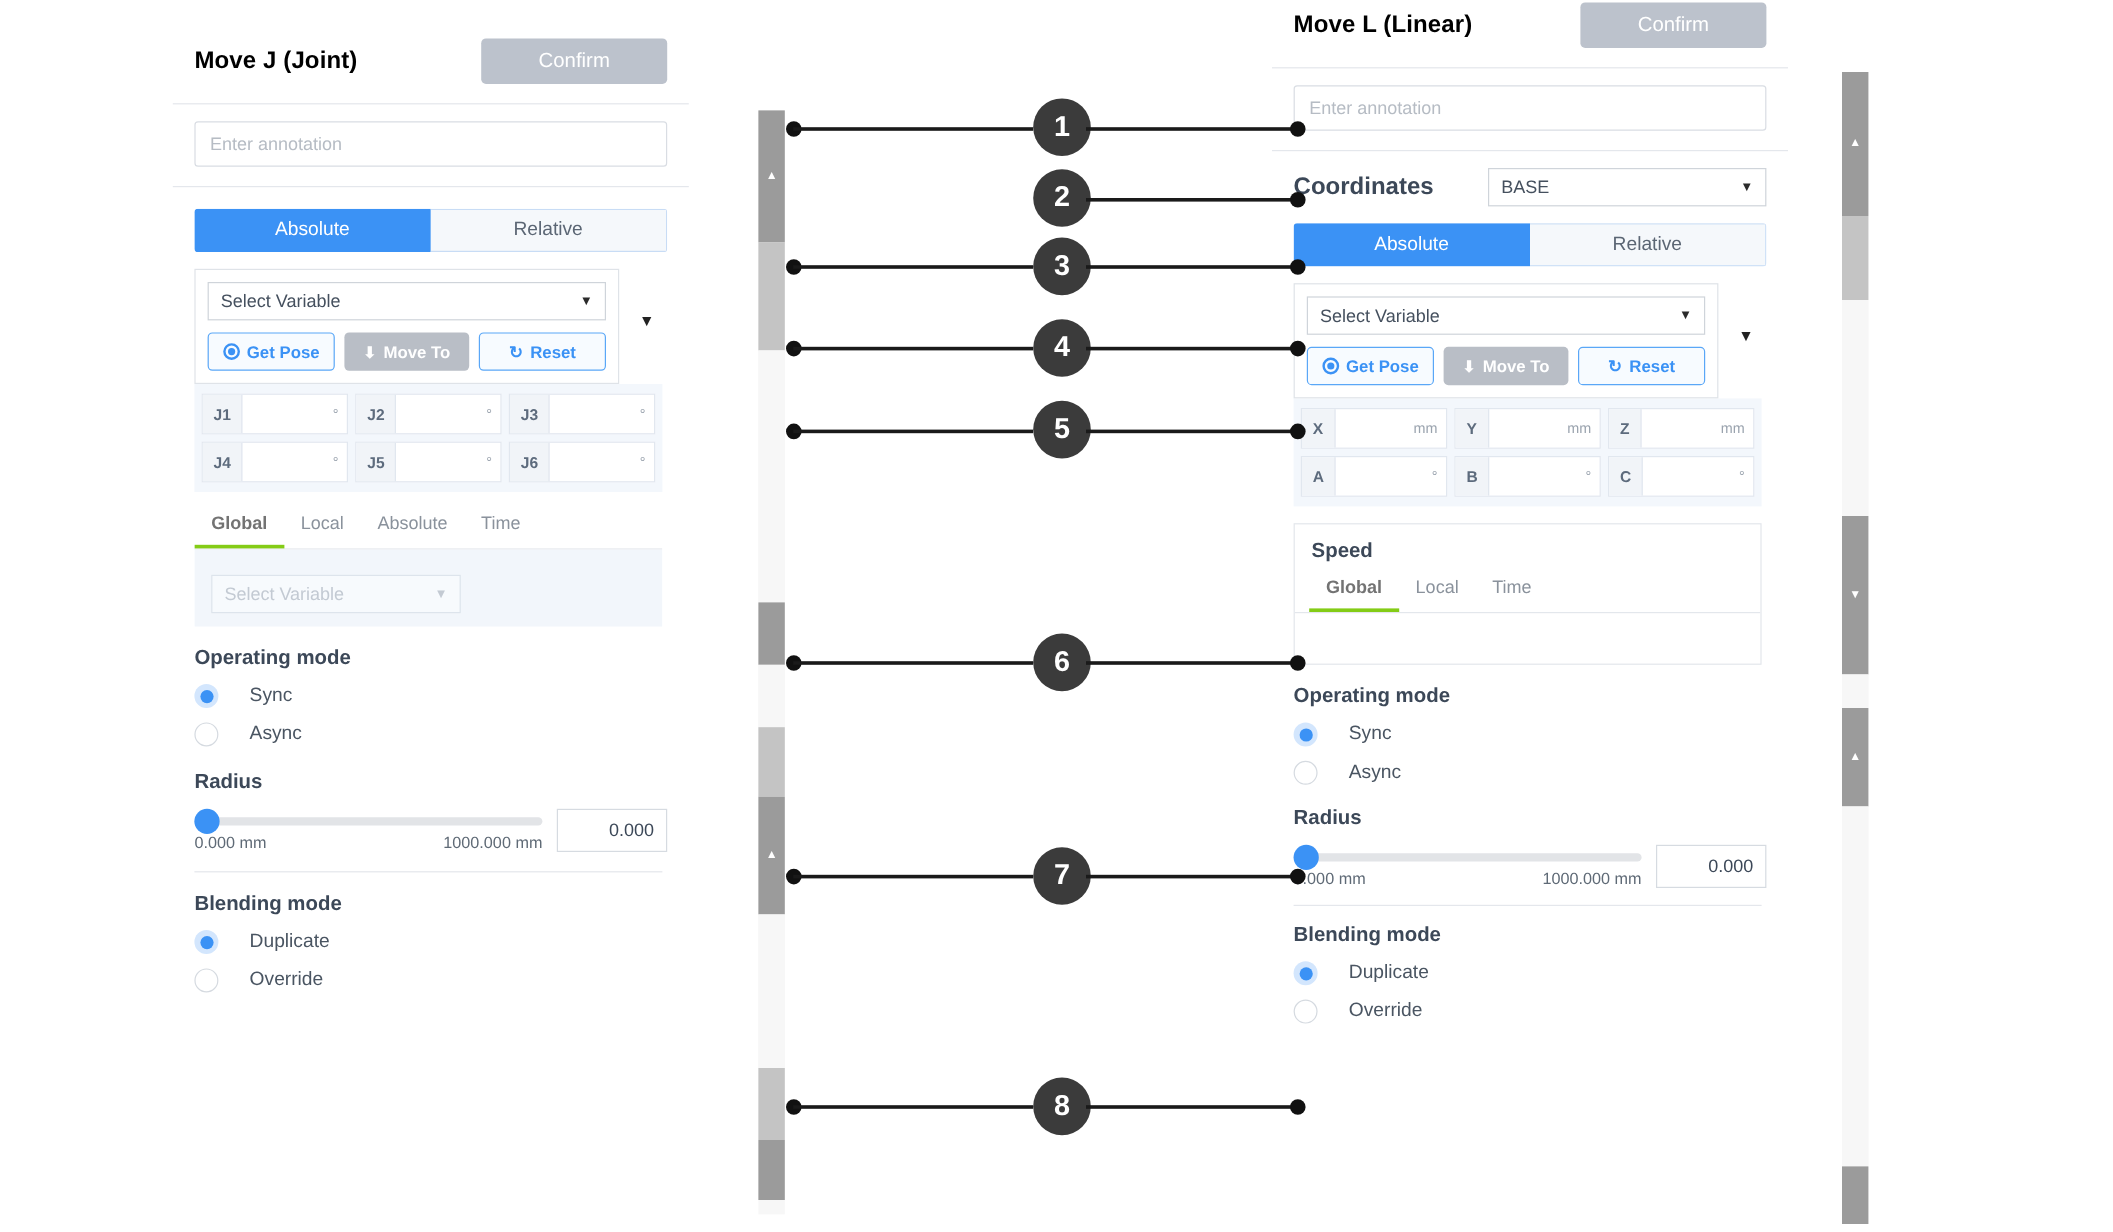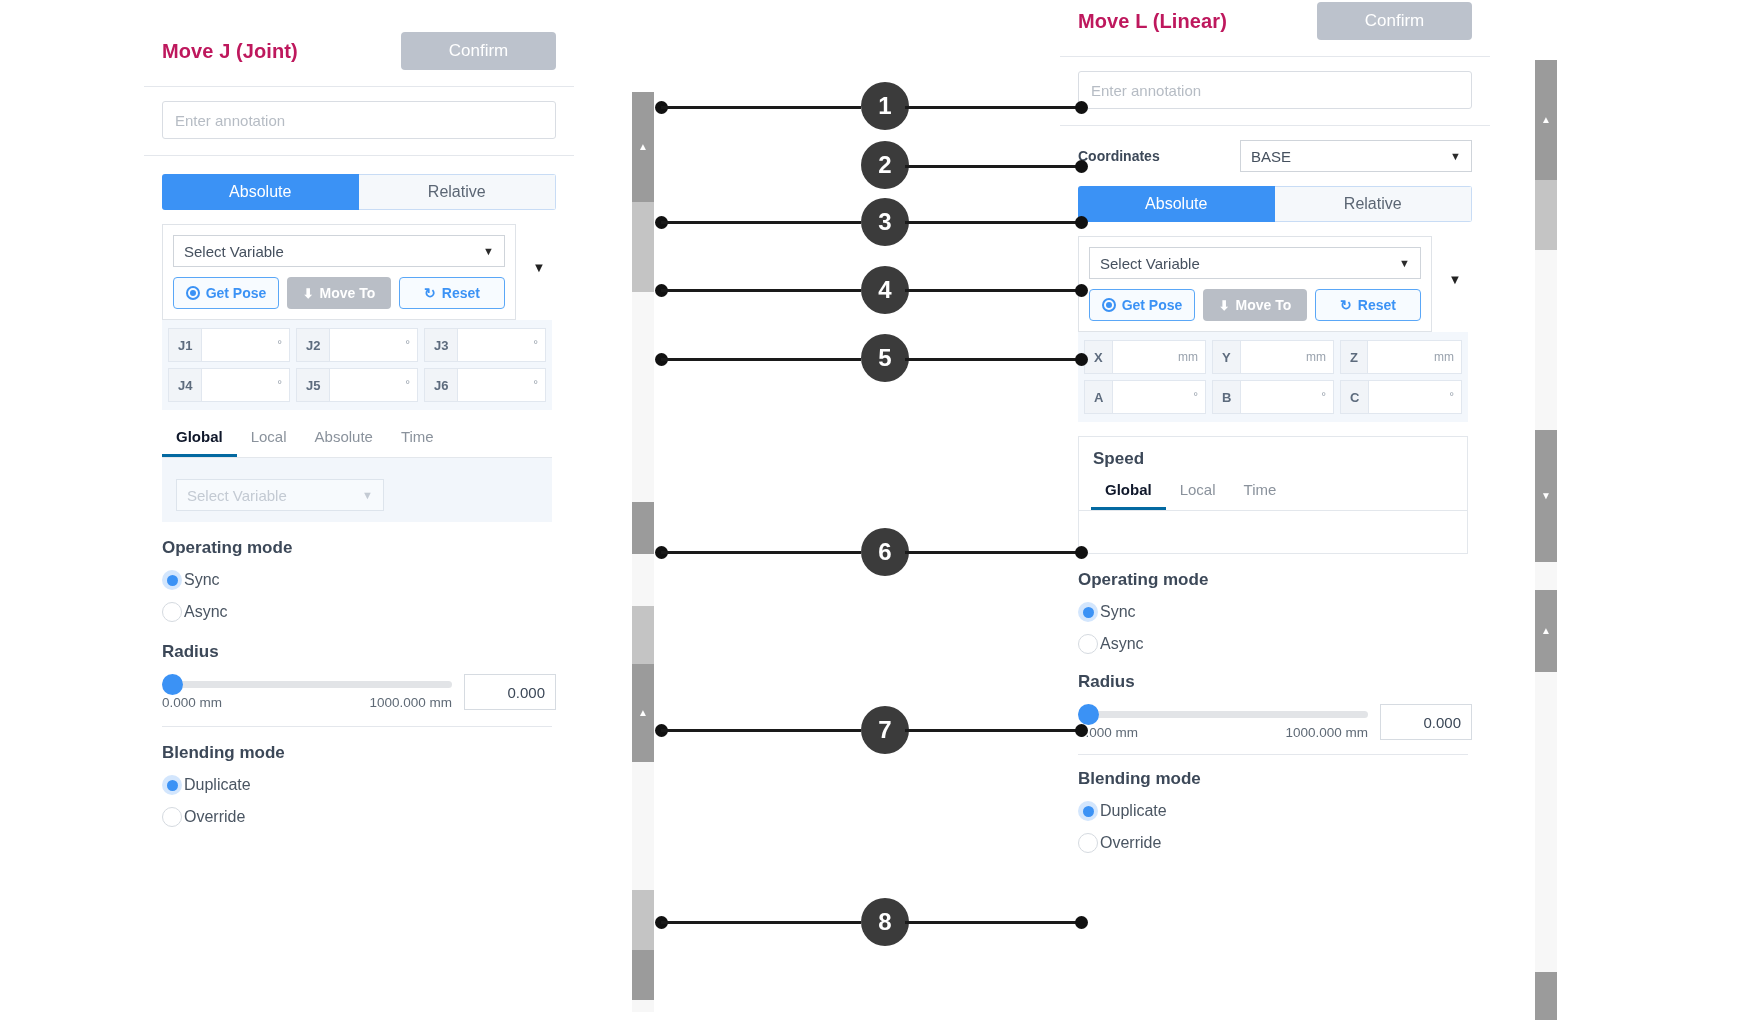--- a/index.html
+++ b/index.html
@@ -7,21 +7,21 @@
     width: 1761px; height: 1027px;
     background: #ffffff;
     font-family: "Liberation Sans", sans-serif;
     overflow: hidden;
   }
   #root { position: relative; width: 1761px; height: 1027px; }
 
   
   .panel { position: absolute; }
   .panel-title {
-    font-size: 20px; font-weight: bold; color: #be185d;
+    font-size: 20px; font-weight: bold; color: #000000;
     letter-spacing: .1px;
   }
   .confirm-btn {
     background: #bcc2cc; color: #ffffff;
     border: none; border-radius: 4px;
     font-size: 17px; font-family: "Liberation Sans", sans-serif;
     display: flex; align-items: center; justify-content: center; text-align: center;
   }
   .hr { height: 1px; background: #e4e7ec; width: 100%; }
   .annot-input {
@@ -66,27 +66,27 @@
     background: #f1f4f8; color: #5d6b7d; font-size: 13px; font-weight: bold;
     height: 100%; display: flex; align-items: center; padding: 0 9px;
     border-right: 1px solid #e1e7ef;
   }
   .axis-val { flex: 1; }
   .axis-unit { font-size: 12px; color: #9aa3ae; padding-right: 7px; }
 
   
   .tabs { display: flex; gap: 0; border-bottom: 1px solid #e3e7ec; }
   .tab { padding: 8px 14px 9px; font-size: 15px; color: #8a929c; }
-  .tab.active { color: #0f172a; font-weight: bold; border-bottom: 3px solid #0369a1; }
+  .tab.active { color: #737373; font-weight: bold; border-bottom: 3px solid #84cc16; }
   .tab-body { background: #f2f6fb; padding: 12px 14px; }
   .tab-body-title { font-size: 18px; color: #a7b0bb; font-weight: bold; }
 
   
   .heading { font-size: 17px; font-weight: bold; color: #3c4858; }
-  .radio-row { display: flex; align-items: center; gap: 2px; }
+  .radio-row { display: flex; align-items: center; gap: 26px; }
   .radio {
     width: 20px; height: 20px; border-radius: 50%;
     display: flex; align-items: center; justify-content: center;
   }
   .radio.on { background: #d3e6fd; }
   .radio.on::after { content: ""; width: 11px; height: 11px; border-radius: 50%; background: #3b92f5; }
   .radio.off { border: 1px solid #d5dae0; background: #fff; }
   .radio-label { font-size: 16px; color: #4a5562; }
 
   
@@ -114,21 +114,21 @@
 
   
   .cl-line { position: absolute; height: 3px; background: #1a1a1a; }
   .cl-dot { position: absolute; width: 13px; height: 13px; border-radius: 50%; background: #111; }
   .cl-circle {
     position: absolute; width: 48px; height: 48px; border-radius: 50%;
     background: #3b3b3b; color: #fff; font-size: 24px; font-weight: bold;
     display: flex; align-items: center; justify-content: center;
   }
   
-  .coord-label { font-size: 14px; font-weight: bold; color: #3c4858; }
+  .coord-label { font-size: 20px; font-weight: bold; color: #3c4858; }
   .coord-select {
     border: 1px solid #cfd4da; background: #fff; height: 32px;
     display: flex; align-items: center; justify-content: space-between;
     padding: 0 10px; font-size: 15px; color: #45505e; width: 232px;
   }
   .arrow-side { font-size: 13px; color: #222; }
 </style>
 </head>
 <body>
 

